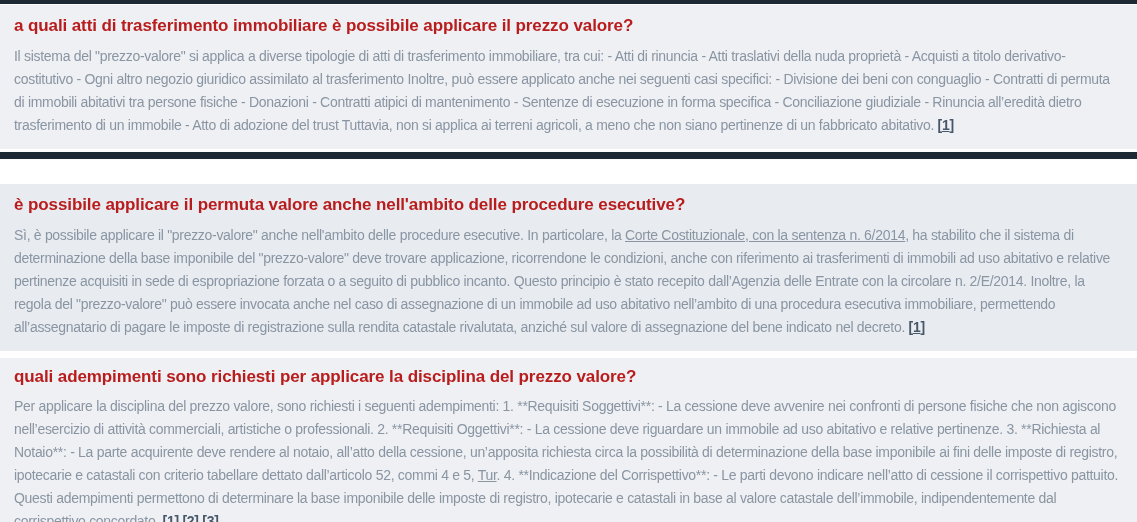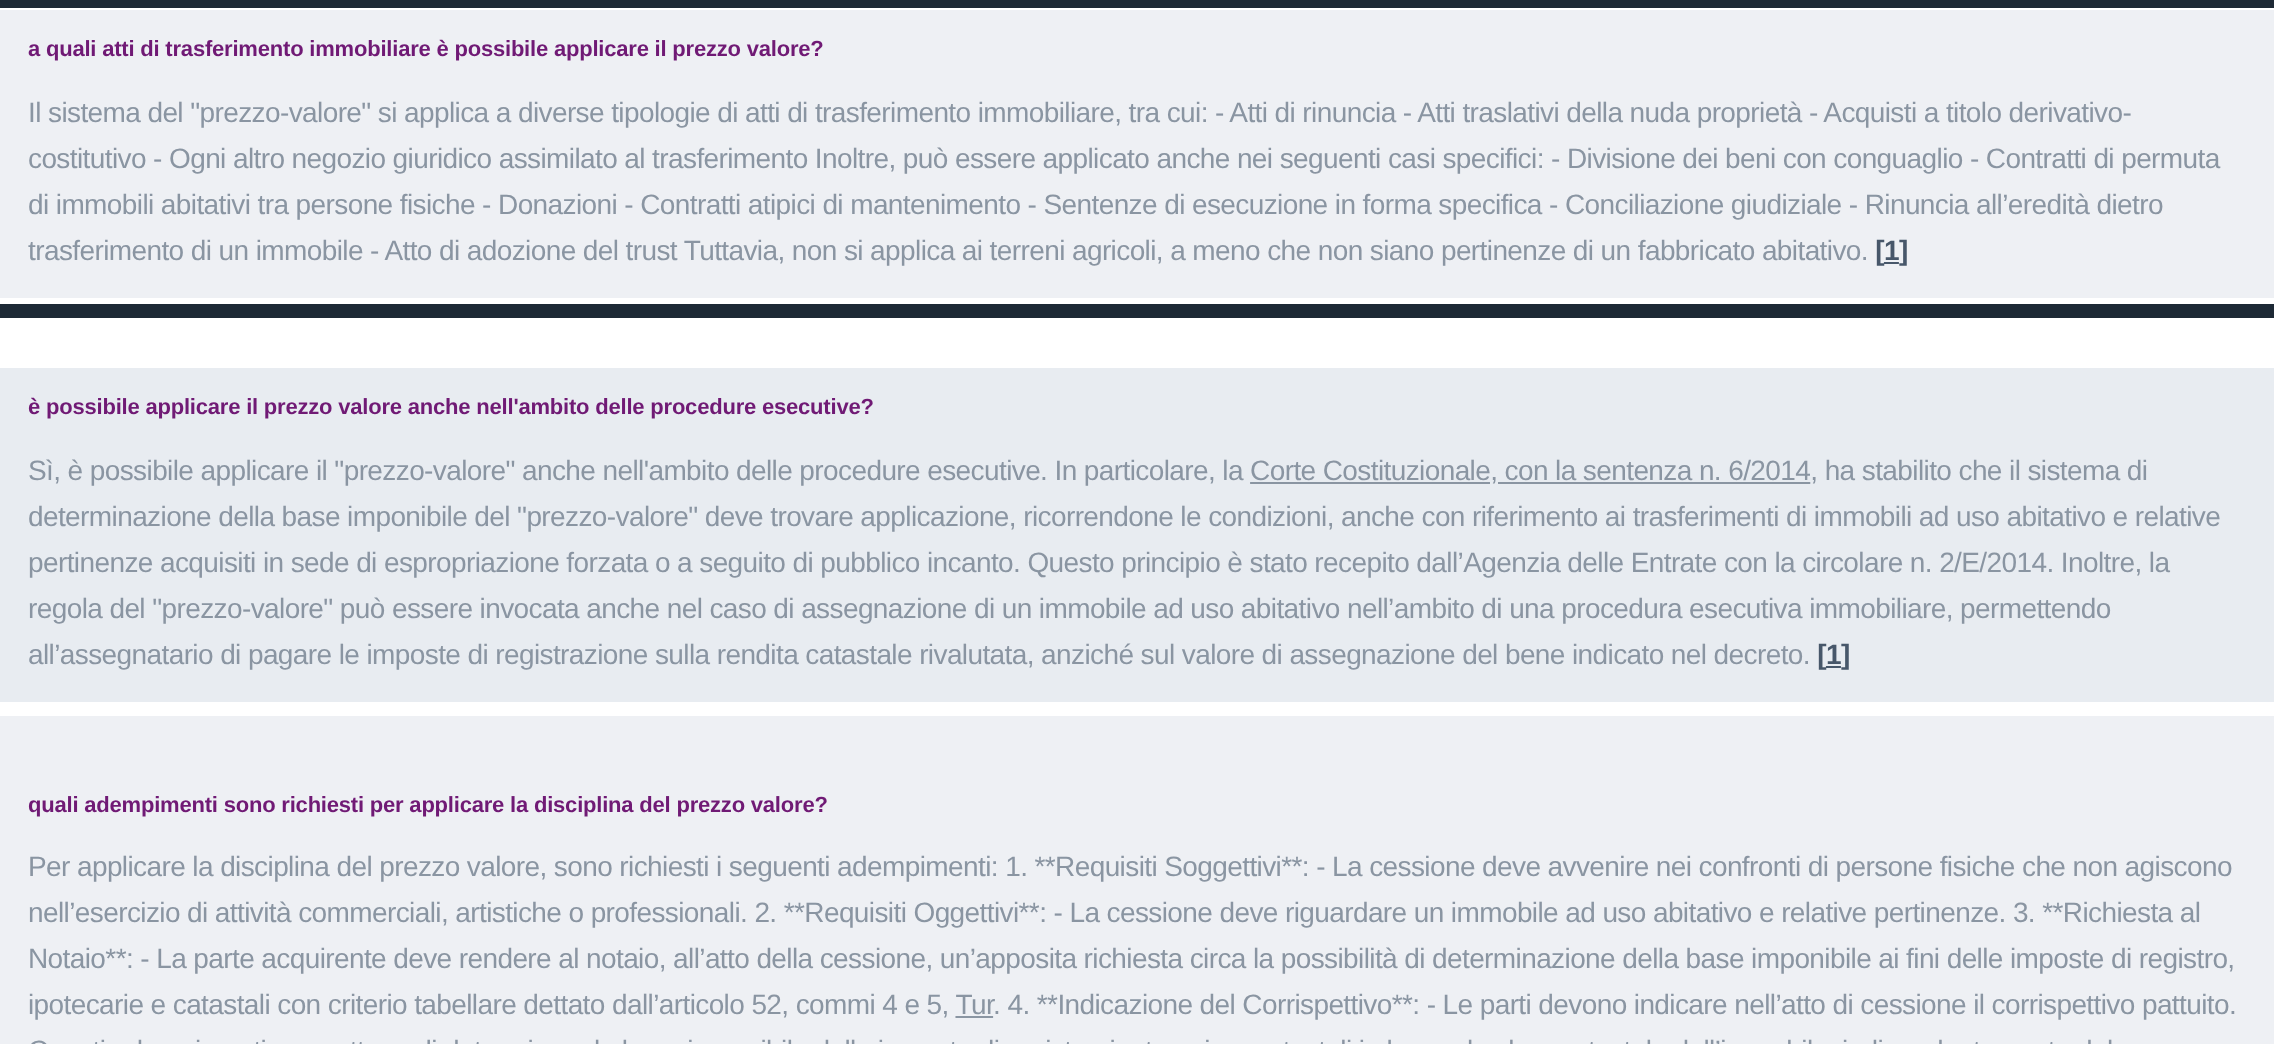--- a/index.html
+++ b/index.html
@@ -28,27 +28,27 @@
   .faq-block.alt {
     background: #e8ecf1;
     margin-bottom: 7px;
   }
   .faq-block.last {
     padding-top: 8px;
     min-height: 200px;
   }
   .faq-question {
     margin: 0 0 9px 0;
-    font-size: 11px;
+    font-size: 17px;
     line-height: 21px;
     font-weight: bold;
-    color: #701a75;
+    color: #b91c1c;
     letter-spacing: -0.1px;
   }
-  .faq-block.last .faq-question { margin-bottom: 8px; margin-top: 27px; }
+  .faq-block.last .faq-question { margin-bottom: 8px; }
   .faq-answer {
     margin: 0;
     max-width: 1109px;
     font-size: 14px;
     line-height: 23px;
     color: #8a95a2;
     letter-spacing: -0.3px;
   }
   a.inline-link {
     color: inherit;
@@ -68,20 +68,20 @@
 <div class="top-accent-bar"></div>
 
 <section class="faq-block">
   <h2 class="faq-question">a quali atti di trasferimento immobiliare è possibile applicare il prezzo valore?</h2>
   <p class="faq-answer">Il sistema del "prezzo-valore" si applica a diverse tipologie di atti di trasferimento immobiliare, tra cui: - Atti di rinuncia - Atti traslativi della nuda proprietà - Acquisti a titolo derivativo-costitutivo - Ogni altro negozio giuridico assimilato al trasferimento Inoltre, può essere applicato anche nei seguenti casi specifici: - Divisione dei beni con conguaglio - Contratti di permuta di immobili abitativi tra persone fisiche - Donazioni - Contratti atipici di mantenimento - Sentenze di esecuzione in forma specifica - Conciliazione giudiziale - Rinuncia all’eredità dietro trasferimento di un immobile - Atto di adozione del trust Tuttavia, non si applica ai terreni agricoli, a meno che non siano pertinenze di un fabbricato abitativo. <a class="citation" href="#">[<u>1</u>]</a></p>
 </section>
 
 <div class="separator-bar"></div>
 
 <section class="faq-block alt">
-  <h2 class="faq-question">è possibile applicare il prezzo valore anche nell'ambito delle procedure esecutive?</h2>
+  <h2 class="faq-question">è possibile applicare il permuta valore anche nell'ambito delle procedure esecutive?</h2>
   <p class="faq-answer">Sì, è possibile applicare il "prezzo-valore" anche nell'ambito delle procedure esecutive. In particolare, la <a class="inline-link" href="#">Corte Costituzionale, con la sentenza n. 6/2014</a>, ha stabilito che il sistema di determinazione della base imponibile del "prezzo-valore" deve trovare applicazione, ricorrendone le condizioni, anche con riferimento ai trasferimenti di immobili ad uso abitativo e relative pertinenze acquisiti in sede di espropriazione forzata o a seguito di pubblico incanto. Questo principio è stato recepito dall’Agenzia delle Entrate con la circolare n. 2/E/2014. Inoltre, la regola del "prezzo-valore" può essere invocata anche nel caso di assegnazione di un immobile ad uso abitativo nell’ambito di una procedura esecutiva immobiliare, permettendo all’assegnatario di pagare le imposte di registrazione sulla rendita catastale rivalutata, anziché sul valore di assegnazione del bene indicato nel decreto. <a class="citation" href="#">[<u>1</u>]</a></p>
 </section>
 
 <section class="faq-block last">
   <h2 class="faq-question">quali adempimenti sono richiesti per applicare la disciplina del prezzo valore?</h2>
   <p class="faq-answer">Per applicare la disciplina del prezzo valore, sono richiesti i seguenti adempimenti: 1. **Requisiti Soggettivi**: - La cessione deve avvenire nei confronti di persone fisiche che non agiscono nell’esercizio di attività commerciali, artistiche o professionali. 2. **Requisiti Oggettivi**: - La cessione deve riguardare un immobile ad uso abitativo e relative pertinenze. 3. **Richiesta al Notaio**: - La parte acquirente deve rendere al notaio, all’atto della cessione, un’apposita richiesta circa la possibilità di determinazione della base imponibile ai fini delle imposte di registro, ipotecarie e catastali con criterio tabellare dettato dall’articolo 52, commi 4 e 5, <a class="inline-link" href="#">Tur</a>. 4. **Indicazione del Corrispettivo**: - Le parti devono indicare nell’atto di cessione il corrispettivo pattuito. Questi adempimenti permettono di determinare la base imponibile delle imposte di registro, ipotecarie e catastali in base al valore catastale dell’immobile, indipendentemente dal corrispettivo concordato. <a class="citation" href="#">[<u>1</u>]</a> <a class="citation" href="#">[<u>2</u>]</a> <a class="citation" href="#">[<u>3</u>]</a></p>
 </section>
 
 </body></html>

